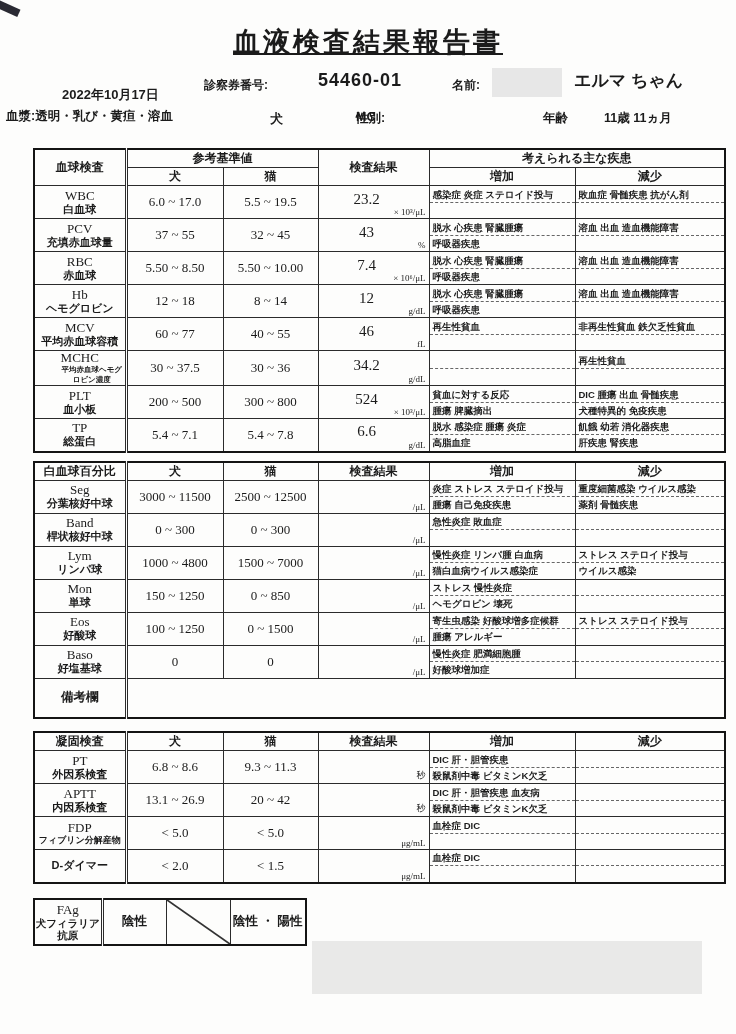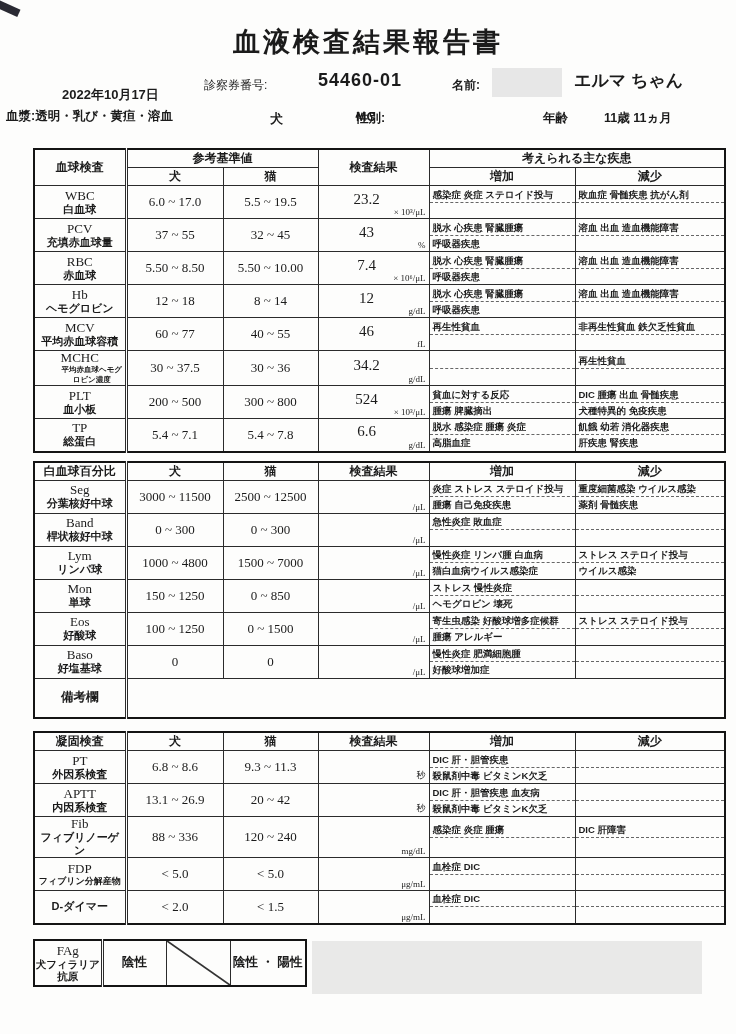--- a/index.html
+++ b/index.html
@@ -1,23 +1,23 @@
 <!DOCTYPE html>
 <html><head>
 <meta charset="utf-8">
 <style>
   html,body{margin:0;padding:0;background:#cfcfcf;}
   .page{position:relative;width:736px;height:1034px;background:#fdfdfc;overflow:hidden;
         font-family:"Liberation Sans",sans-serif;color:#1b1b1b;}
   .artifact{position:absolute;left:-6px;top:4px;width:26px;height:8px;background:#2a2a33;transform:rotate(24deg);}
-  .title{margin:0;padding-top:24px;text-align:center;font-size:27px;font-weight:bold;letter-spacing:3px;}
+  .title{margin:0;padding-top:24px;text-align:center;font-size:27px;font-weight:bold;letter-spacing:3px;text-decoration:underline;}
   .hdr{position:relative;height:88px;}
   .hdr span{position:absolute;white-space:nowrap;}
   .h-date{left:62px;top:26px;font-size:13px;font-weight:bold;}
-  .h-ticket-label{left:204px;top:17px;font-size:12px;font-weight:normal;}
+  .h-ticket-label{left:204px;top:17px;font-size:12px;font-weight:bold;}
   .h-ticket-num{left:318px;top:10px;font-size:18px;font-weight:bold;letter-spacing:1px;font-family:"Liberation Sans",sans-serif;}
   .h-name-label{left:452px;top:17px;font-size:12px;font-weight:bold;}
   .h-name-box{position:absolute;left:492px;top:8px;width:70px;height:29px;background:#e7e7e7;}
   .h-pet-name{left:574px;top:9px;font-size:17px;font-weight:bold;}
   .h-plasma{left:6px;top:48px;font-size:12.5px;font-weight:bold;}
   .h-species{left:270px;top:50px;font-size:13px;font-weight:bold;}
   .h-sex{left:356px;top:50px;font-size:12.5px;font-weight:bold;}
   .h-age-label{left:543px;top:50px;font-size:12.5px;font-weight:bold;}
   .h-age{left:604px;top:50px;font-size:12.5px;font-weight:bold;}
 
@@ -464,40 +464,20 @@
             <div class="d1">DIC 肝・胆管疾患 血友病</div>
             <div class="d2">殺鼠剤中毒 ビタミンK欠乏</div>
           </td>
       <td class="dis">
             <div class="d1"></div>
             <div class="d2"></div>
           </td>
     </tr>
     <tr class="r">
       <td class="c1">
-            <div class="code">Fib</div>
-            <div class="jname">フィブリノーゲン</div>
-          </td>
-      <td class="rng">88 ~ 336</td>
-      <td class="rng">120 ~ 240</td>
-      <td class="res">
-            <div class="rv"></div>
-            <div class="ru">mg/dL</div>
-          </td>
-      <td class="dis">
-            <div class="d1">感染症 炎症 腫瘍</div>
-            <div class="d2"></div>
-          </td>
-      <td class="dis">
-            <div class="d1">DIC 肝障害</div>
-            <div class="d2"></div>
-          </td>
-    </tr>
-    <tr class="r">
-      <td class="c1">
             <div class="code">FDP</div>
             <div class="jname small">フィブリン分解産物</div>
           </td>
       <td class="rng">&lt; 5.0</td>
       <td class="rng">&lt; 5.0</td>
       <td class="res">
             <div class="rv"></div>
             <div class="ru">μg/mL</div>
           </td>
       <td class="dis">

